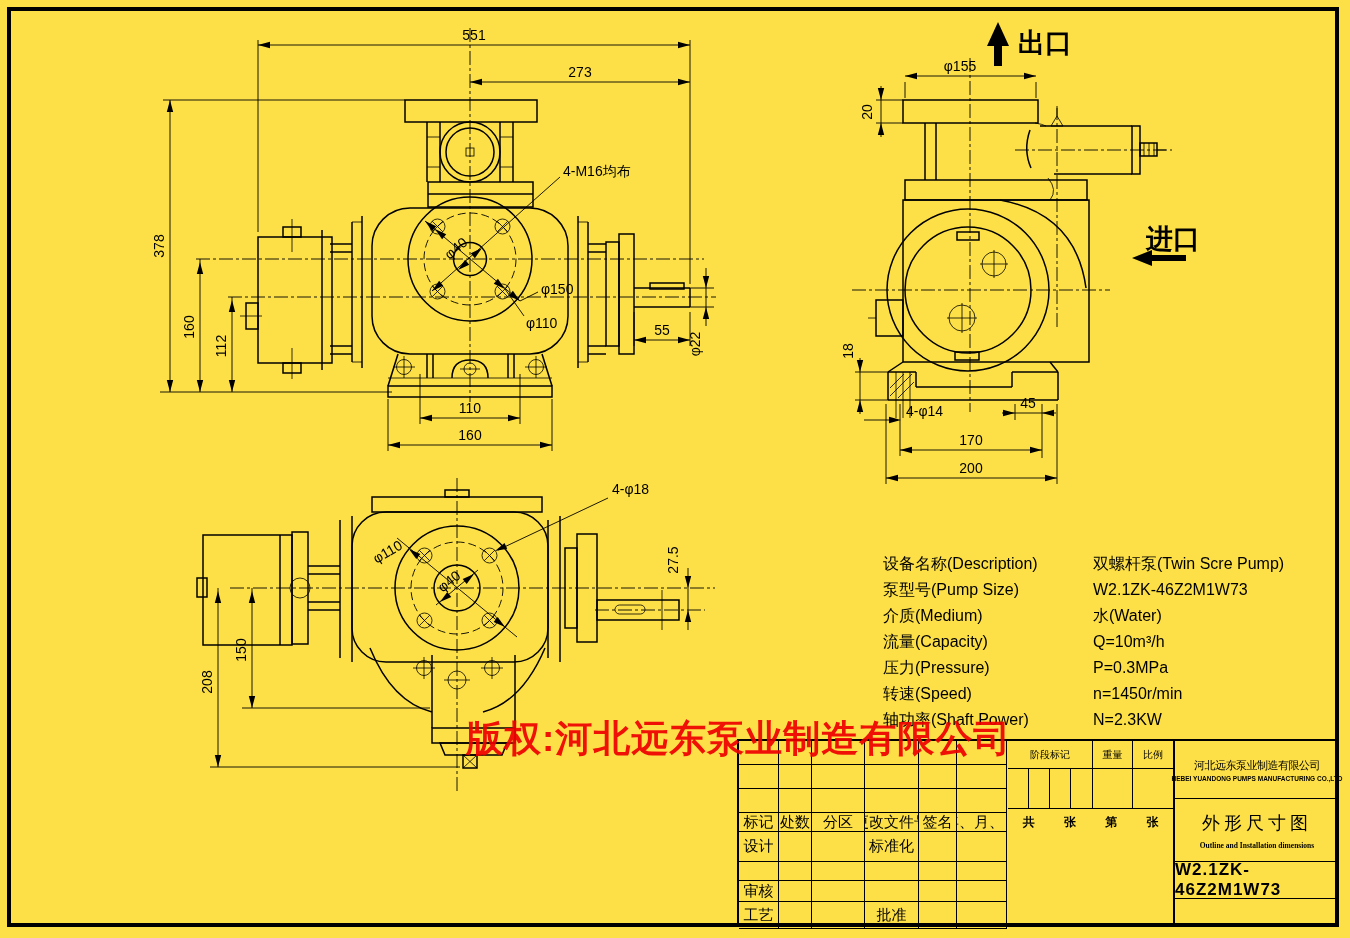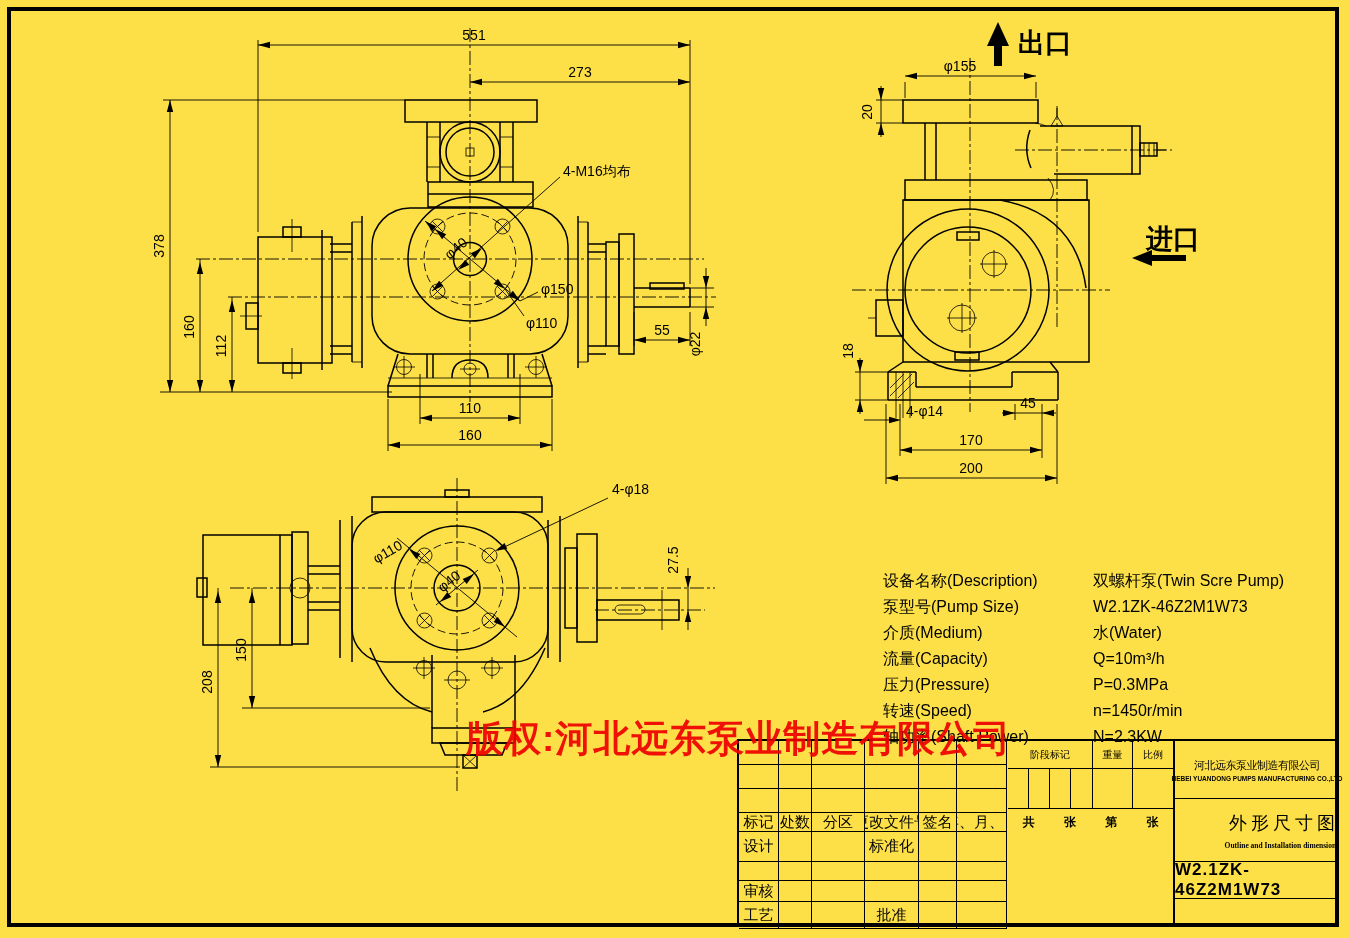--- a/index.html
+++ b/index.html
@@ -9,41 +9,41 @@
   svg{position:absolute;left:0;top:0;}
   svg .ln{stroke:#000;stroke-width:1.5;fill:none;}
   svg .thin{stroke:#000;stroke-width:0.8;fill:none;}
   svg .dim{stroke:#000;stroke-width:0.9;fill:none;}
   svg .cl{stroke:#000;stroke-width:0.9;fill:none;stroke-dasharray:14 3 3 3;}
   svg .dash{stroke:#000;stroke-width:0.9;fill:none;stroke-dasharray:8 4;}
   svg .fil{fill:#000;stroke:none;}
   svg text{font-family:"Liberation Sans",sans-serif;fill:#000;}
   .dimt{font-size:14px;}
   .bigt{font-size:27px;font-weight:bold;}
-  .spec{position:absolute;left:883px;top:551px;font-size:16px;margin-top:17px;}
+  .spec{position:absolute;left:883px;top:551px;font-size:16px;}
   .spec .row{height:26px;line-height:26px;white-space:nowrap;}
   .spec .lab{display:inline-block;width:210px;}
   .tb{position:absolute;left:737px;top:739px;width:602px;height:188px;border-top:2px solid #000;border-left:2px solid #000;box-sizing:border-box;display:flex;font-size:11px;}
   .tb *{box-sizing:border-box;}
   .revtable{width:269px;display:grid;grid-template-columns:40px 33px 53px 54px 38px 50px;grid-template-rows:24px 24px 24px 19px 30px 19px 21px 27px;}
   .revtable .c{border-right:1px solid #000;border-bottom:1px solid #000;display:flex;align-items:center;justify-content:center;font-size:15px;white-space:nowrap;overflow:hidden;}
   .midcol{width:167px;display:flex;flex-direction:column;border-right:2px solid #000;}
   .prodcell{height:91px;border-bottom:1px solid #000;display:flex;align-items:center;justify-content:center;font-size:12.5px;font-weight:bold;white-space:nowrap;}
   .stagerow{height:28px;display:grid;grid-template-columns:85px 40px 40px;}
   .stagerow .c{border-right:1px solid #000;border-bottom:1px solid #000;display:flex;align-items:center;justify-content:center;font-size:10px;}
   .stagerow .c:last-child{border-right:none;}
   .boxrow{height:40px;display:grid;grid-template-columns:21px 21px 21px 22px 40px 40px;}
   .boxrow .c{border-right:1px solid #000;border-bottom:1px solid #000;}
   .boxrow .c:last-child{border-right:none;}
   .sheetrow{height:26px;display:flex;align-items:center;justify-content:space-around;font-size:12px;font-weight:bold;}
   .rightcol{width:164px;display:flex;flex-direction:column;}
   .compcell{height:58px;border-bottom:1px solid #000;display:flex;flex-direction:column;align-items:center;justify-content:center;}
   .compcn{font-size:11px;font-weight:normal;white-space:nowrap;letter-spacing:-0.5px;}
   .compen{font-size:6.5px;font-weight:bold;white-space:nowrap;margin-top:2px;}
-  .titlecell{height:63px;border-bottom:1px solid #000;display:flex;flex-direction:column;align-items:flex-end;justify-content:center;}
+  .titlecell{height:63px;border-bottom:1px solid #000;display:flex;flex-direction:column;align-items:center;justify-content:center;}
   .titlecn{font-size:18px;letter-spacing:4px;}
   .titleen{font-size:7.5px;font-weight:bold;white-space:nowrap;margin-top:6px;font-family:Liberation Serif, serif;}
   .modelcell{height:37px;border-bottom:1px solid #000;display:flex;align-items:center;justify-content:center;font-size:17px;font-weight:bold;letter-spacing:1px;}
   .emptycell{flex:1;}
   .wm{position:absolute;left:466px;top:686px;font-size:37px;font-weight:bold;color:#ee0000;white-space:nowrap;letter-spacing:1px;opacity:0.92;z-index:5;margin-top:28px;}
 </style>
 </head>
 <body>
 
 <div class="sheet">

